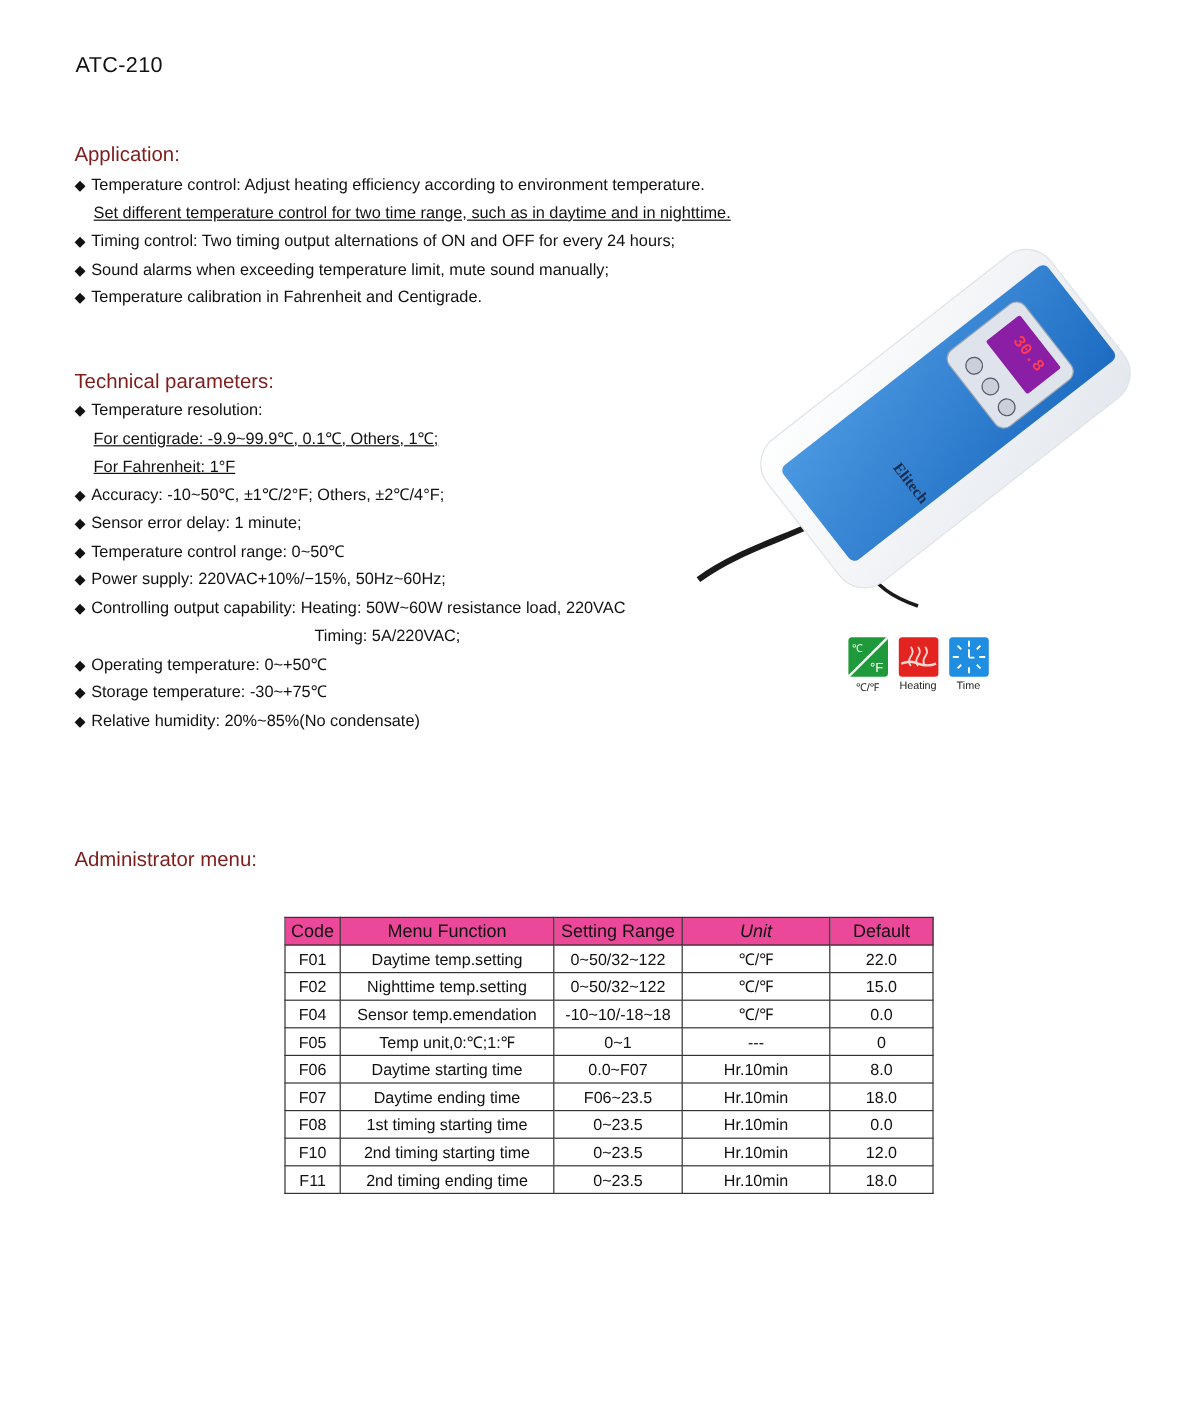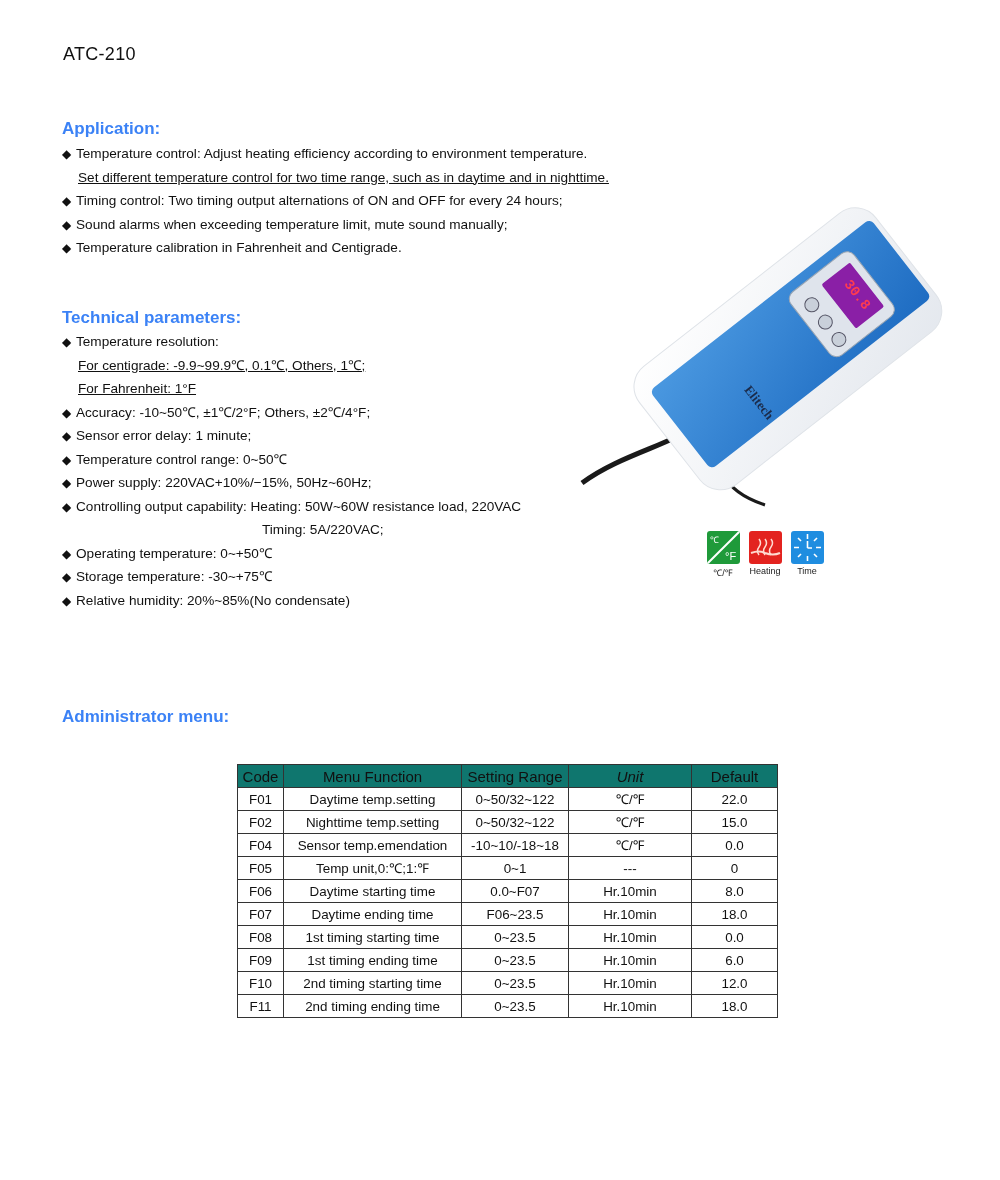--- a/index.html
+++ b/index.html
@@ -1,39 +1,39 @@
 <!DOCTYPE html>
 <html><head>
 <meta charset="utf-8">
 <style>
   html, body { margin:0; padding:0; background:#ffffff; }
   body { width:1000px; height:1180px; position:relative; overflow:hidden;
          font-family:"Liberation Sans", sans-serif; color:#111; }
   .title { position:absolute; left:63px; top:44px; font-size:18px; font-weight:normal; letter-spacing:0.3px; color:#111; }
-  .h2 { position:absolute; left:62px; font-size:17px; font-weight:bold; color:#3b82f6; }
+  .h2 { position:absolute; left:62px; font-size:17px; font-weight:normal; color:#7f1d1d; }
   .list { position:absolute; left:62px; margin:0; padding:0; list-style:none; font-size:13.6px; }
   .list .line { height:23.5px; line-height:23.5px; white-space:nowrap; position:relative; }
   .list .line .bullet { display:inline-block; width:14px; font-size:12px; }
   .list .line.cont { padding-left:16px;text-decoration:underline; }
   .list .line.cont-deep { padding-left:200px; }
 
   
   .product { position:absolute; left:580px; top:185px; width:380px; height:330px; }
   .feature-icons { position:absolute; left:706px; top:531px; display:flex; gap:8px; }
   .ficon { width:34px; text-align:center; }
   .ficon .box { width:33px; height:33px; border-radius:3px; position:relative; overflow:hidden; margin:0 auto; }
   .ficon .cap { font-size:9px; margin-top:2px; color:#222; white-space:nowrap; }
   .box.unit { background:#1f9a3a; }
   .box.heat { background:#e3231f; }
   .box.time { background:#1f8de0; }
 
   
   .menu-table { position:absolute; left:237px; top:764px; border-collapse:collapse; font-size:13.4px; }
   .menu-table th, .menu-table td { border:1px solid #333; text-align:center; padding:0; }
-  .menu-table th { background:#0f766e; font-weight:normal; font-size:15px; height:22px; }
+  .menu-table th { background:#ec4899; font-weight:normal; font-size:15px; height:22px; }
   .menu-table td { height:22px; }
   .menu-table tr.tall td { height:44px; line-height:17px; }
   .c1 { width:45px; } .c2 { width:177px; } .c3 { width:106px; } .c4 { width:122px;font-style:italic; } .c5 { width:85px; }
 </style>
 </head>
 <body>
 
 <div class="title">ATC-210</div>
 
 <div class="h2" style="top:119px;">Application:</div>
@@ -188,27 +188,20 @@
         <td>18.0</td>
       </tr>
       <tr>
         <td>F08</td>
         <td>1st timing starting time</td>
         <td>0~23.5</td>
         <td>Hr.10min</td>
         <td>0.0</td>
       </tr>
       <tr>
-        <td>F09</td>
-        <td>1st timing ending time</td>
-        <td>0~23.5</td>
-        <td>Hr.10min</td>
-        <td>6.0</td>
-      </tr>
-      <tr>
         <td>F10</td>
         <td>2nd timing starting time</td>
         <td>0~23.5</td>
         <td>Hr.10min</td>
         <td>12.0</td>
       </tr>
       <tr>
         <td>F11</td>
         <td>2nd timing ending time</td>
         <td>0~23.5</td>

